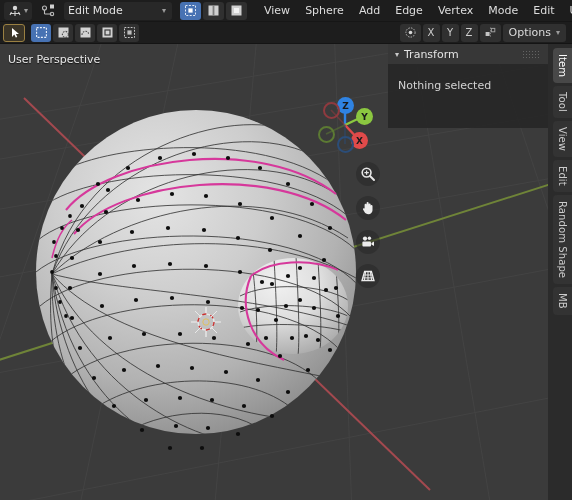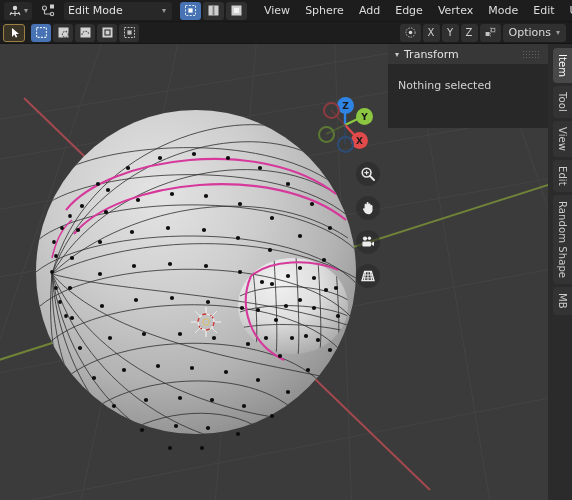--- a/index.html
+++ b/index.html
@@ -479,20 +479,21 @@
       <g transform="translate(206,278)">
         <circle r="8" fill="none" stroke="#e8e8e8" stroke-width="1.4"></circle>
         <circle r="8" fill="none" stroke="#c8302f" stroke-width="1.4" stroke-dasharray="4.2 4.2"></circle>
         <circle r="3.2" fill="none" stroke="#e0c060" stroke-width="1"></circle>
         <path d="M0 -15 L0 -9 M0 9 L0 15 M-15 0 L-9 0 M9 0 L15 0" stroke="#f0f0f0" stroke-width="1.2"></path>
         <path d="M-11 -11 L-5 -5 M11 -11 L5 -5 M-11 11 L-5 5 M11 11 L5 5" stroke="#e8e8e8" stroke-width="1"></path>
       </g>
     </svg>
 
     <div class="vp-overlay-text">
+      <div>User Perspective</div>
     </div>
 
     <div class="gizmo">
       <svg width="66" height="66" viewBox="0 0 66 66" style="position:absolute;left:0;top:0;">
         <line x1="33" y1="33" x2="33" y2="14" stroke="#2f83e3" stroke-width="2.4"></line>
         <line x1="33" y1="33" x2="52" y2="24" stroke="#8bc740" stroke-width="2.4"></line>
         <line x1="33" y1="33" x2="47" y2="48" stroke="#e04a4a" stroke-width="2.4"></line>
         <line x1="33" y1="33" x2="14" y2="42" stroke="#5c7a33" stroke-width="1.6" opacity=".55"></line>
         <line x1="33" y1="33" x2="19" y2="18" stroke="#8f3a3f" stroke-width="1.6" opacity=".55"></line>
         <line x1="33" y1="33" x2="33" y2="52" stroke="#2b4d78" stroke-width="1.6" opacity=".55"></line>

